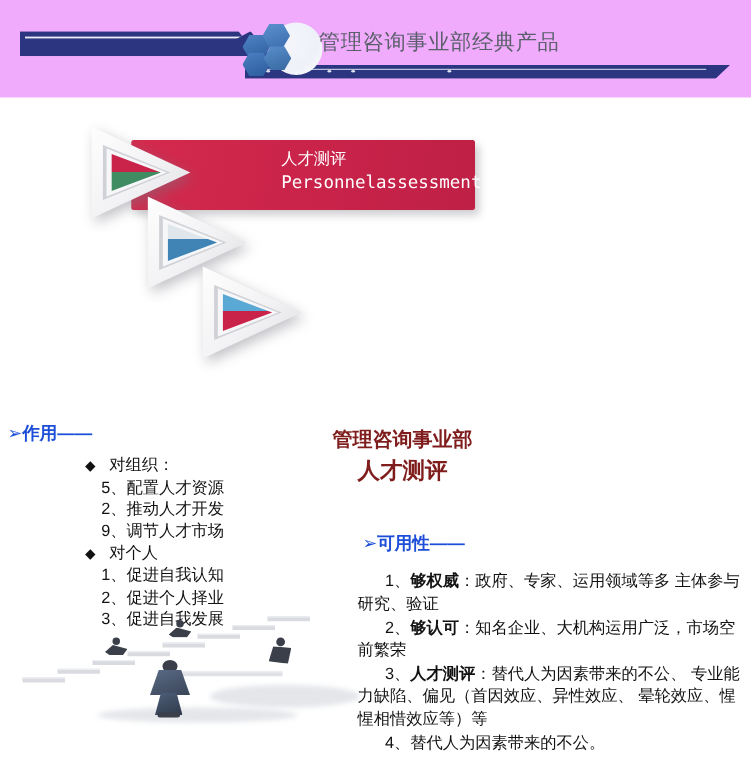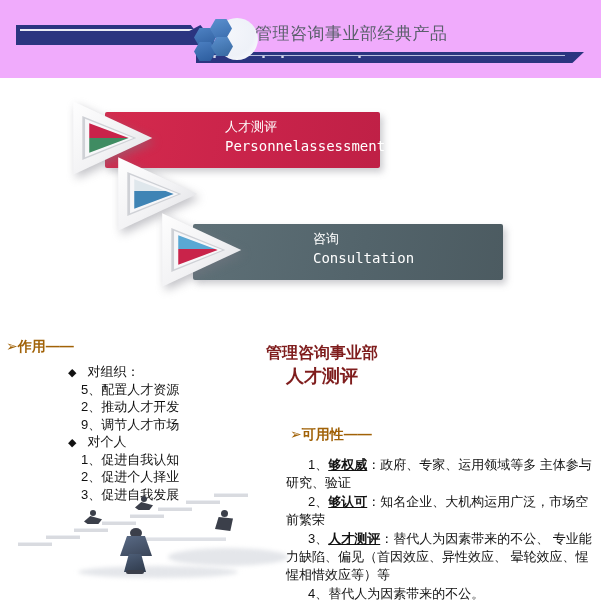--- a/index.html
+++ b/index.html
@@ -182,21 +182,21 @@
   }
 
   
   #col-left {
     position: absolute;
     left: 6px; top: 8px;
     width: 280px;
   }
   .lead {
     font-size: 14px;
-    color: #a16207;
+    color: #1d4ed8;
     font-weight: 600;
     white-space: nowrap;
   }
   .dia-group { margin-top: 7px; margin-left: 62px; }
   .dia-head {
     font-size: 13px;
     color: #111;
     white-space: nowrap;
     line-height: 1.35;
   }
@@ -256,21 +256,21 @@
   }
   #col-right .lead { margin-left: 4px; }
   .avail-list { margin-top: 12px; }
   .avail-item {
     font-size: 13px;
     color: #121212;
     line-height: 1.38;
     margin-bottom: 1px;
     text-indent: 22px;
   }
-  .avail-item b { font-weight: bold; text-decoration: underline; }
+  .avail-item b { font-weight: bold; }
 </style>
 </head>
 <body>
 
 <div id="header">
   <div class="hdr-bar-left"></div>
   <div class="hdr-bar-left-inner"></div>
   <div class="hdr-diag"></div>
   <div class="hdr-bar-bottom"></div>
   <div class="hdr-bar-bottom-line"></div>
@@ -288,24 +288,20 @@
 
   <div class="hdr-title">管理咨询事业部经典产品</div>
 </div>
 
 <div id="banners">
 
   <div class="banner" id="banner-0">
     <span class="cn">人才测评</span>
     <span class="en">Personnelassessment</span>
   </div>
-  <div class="banner" id="banner-2">
-    <span class="cn">咨询</span>
-    <span class="en">Consultation</span>
-  </div>
 
   <div class="tri-wrap" id="tri-0">
     <div class="tri-outer"></div>
       <div class="tri-groove"></div>
     <div class="tri-inner"></div>
       <div class="tri-fill"></div>
   </div>
   <div class="tri-wrap" id="tri-1">
     <div class="tri-outer"></div>
       <div class="tri-groove"></div>

